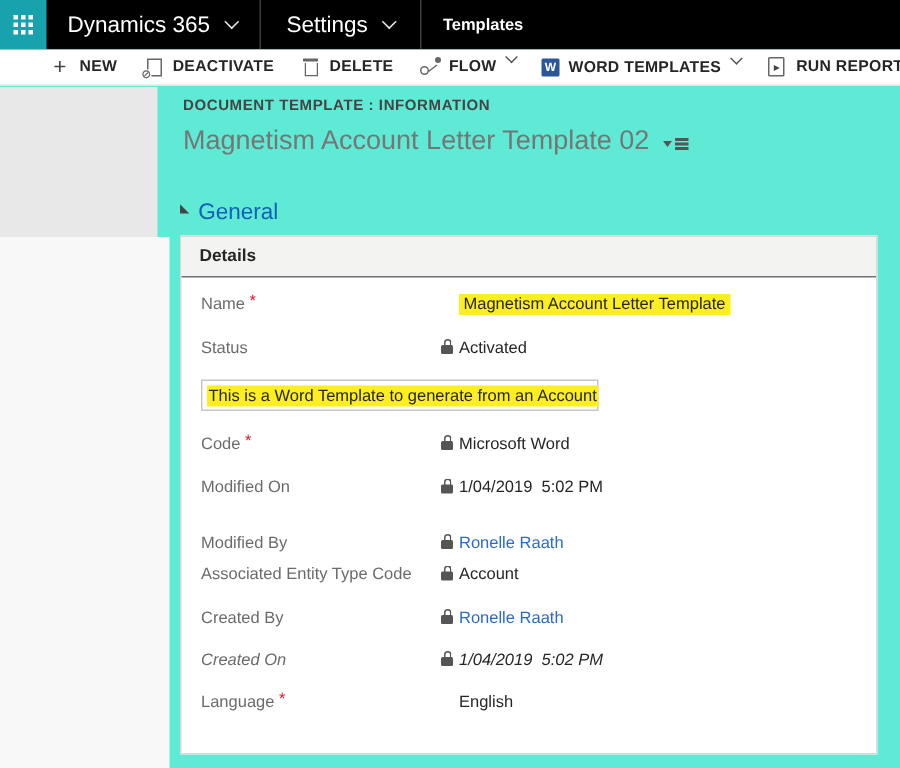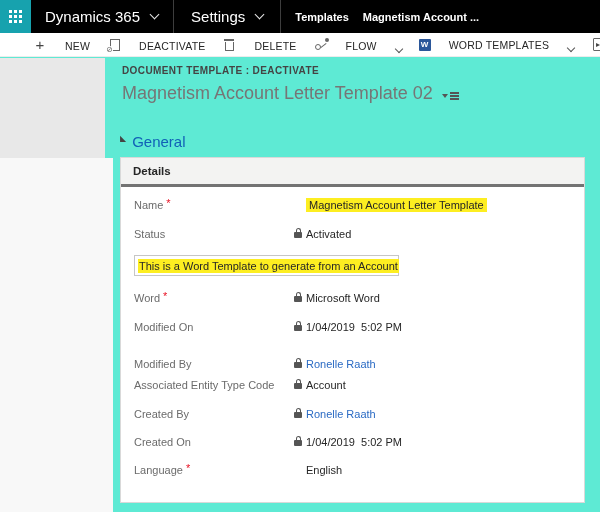--- a/index.html
+++ b/index.html
@@ -19,22 +19,22 @@
     border-left:1px solid #3d3d3d;border-right:1px solid #3d3d3d;cursor:pointer;}
   .chev-w{width:6px;height:6px;border-right:1px solid #e8e8e8;border-bottom:1px solid #e8e8e8;
     transform:rotate(45deg);margin-top:-4px;}
   .bc{display:flex;align-items:center;gap:14px;padding-left:14px;font-size:11px;font-weight:bold;}
   .bc-item{cursor:pointer;white-space:nowrap;}
 
   
   .cmdbar{position:absolute;left:0;top:33px;width:600px;height:24px;background:#fff;
     border-bottom:1px solid #ececec;display:flex;align-items:center;padding-left:33px;
     gap:17px;box-sizing:border-box;}
-  .cmd{display:flex;align-items:flex-end;gap:18px;font-size:10.5px;letter-spacing:.2px;
-    color:#262626;cursor:pointer;white-space:nowrap;}
+  .cmd{display:flex;align-items:flex-start;gap:6px;font-size:10.5px;letter-spacing:.2px;
+    color:#262626;cursor:pointer;white-space:nowrap;font-weight:bold;}
   .cicon{display:inline-flex;align-items:center;justify-content:center;width:14px;height:14px;
     position:relative;flex-shrink:0;}
   .plus-icon::before{content:"+";font-size:15px;color:#444;line-height:1;font-weight:400;}
   .deactivate-icon::before{content:"";width:8px;height:10px;border:1px solid #666;display:block;margin-left:2px;}
   .deactivate-icon::after{content:"\2298";position:absolute;left:-1px;bottom:-2px;font-size:8px;
     line-height:1;color:#666;background:#fff;border-radius:50%;}
   .delete-icon::before{content:"";position:absolute;top:1px;left:2px;width:10px;height:2px;background:#666;}
   .delete-icon::after{content:"";position:absolute;top:4px;left:3px;width:7px;height:8px;
     border:1px solid #666;border-top-width:0;border-radius:0 0 1px 1px;}
   .flow-icon::before{content:"";position:absolute;left:1px;bottom:2px;width:4px;height:4px;
@@ -63,21 +63,21 @@
 
   
   .section-header{position:absolute;left:120px;top:133px;display:flex;gap:6px;
     cursor:pointer;}
   .collapse-icon{font-size:8px;color:#444;line-height:1;margin-top:2px;}
   .collapse-icon::before{content:"\25E3";}
   .section-title{font-size:15px;color:var(--section,#1160b7);}
 
   .details-box{position:absolute;left:120px;top:157px;width:465px;height:346px;
     border:1px solid #d9d9d9;background:#fff;box-sizing:border-box;}
-  .details-header{height:26px;background:#f3f3f2;border-bottom:3px solid #737373;display:flex;
+  .details-header{height:26px;background:#f3f3f2;border-bottom:1px solid #737373;display:flex;
     align-items:center;padding-left:12px;font-size:11.5px;font-weight:bold;color:#262626;}
   .details-body{padding-top:3px;}
   .frow{display:flex;align-items:center;padding-left:13px;}
   .flabel{width:160px;flex-shrink:0;font-size:11px;color:#6b6b6b;display:flex;align-items:flex-start;}
   .req{color:var(--req,#e81123);margin-left:3px;font-size:11px;position:relative;top:-2px;}
   .req::before{content:"*";}
   .fvalue{display:flex;align-items:center;font-size:11px;color:#262626;}
   .lockslot{width:12px;display:inline-flex;align-items:center;flex-shrink:0;}
   .lock{position:relative;width:8px;height:6px;background:#555;border-radius:1px;display:inline-block;margin-top:2px;}
   .lock::before{content:"";position:absolute;left:1.5px;top:-4px;width:3px;height:4px;
@@ -112,21 +112,20 @@
     <div class="nav-app">
       <span>Dynamics 365</span>
       <span class="chev-w"></span>
     </div>
     <div class="nav-area">
       <span>Settings</span>
       <span class="chev-w"></span>
     </div>
     <nav class="bc">
         <span class="bc-item">Templates</span>
-        <span class="bc-item">Magnetism Account ...</span>
       </nav>
   </header>
 
   <div class="cmdbar">
   <div class="cmd">
     <span class="cicon plus-icon"></span>
     <span class="clabel">NEW</span>
 
   </div>
 
@@ -159,21 +158,21 @@
     <span class="clabel">RUN REPORT</span>
     <span class="chev"></span>
   </div>
 
 </div>
 
   <div class="gutter-top"></div>
   <div class="gutter"></div>
 
   <div class="pageheader">
-    <div class="rectype">DOCUMENT TEMPLATE : DEACTIVATE</div>
+    <div class="rectype">DOCUMENT TEMPLATE : INFORMATION</div>
     <div class="titleline">
       <span class="ptitle">Magnetism Account Letter Template 02</span>
       <span class="fsel">
         <span class="fsel-caret"></span>
           <span class="fsel-bars"></span>
       </span>
     </div>
   </div>
 
   <div class="section-header">
@@ -217,21 +216,21 @@
 
       <span class="val-input">
         <span class="hl-text">This is a Word Template to generate from an Account</span>
         <span class="caret"></span>
       </span>
     </div>
   </div>
 
   <div class="frow" style="height: 29px;">
     <div class="flabel">
-      <span class="lbl-text">Word</span>
+      <span class="lbl-text">Code</span>
       <span class="req"></span>
     </div>
     <div class="fvalue">
       <span class="lockslot">
               <span class="lock"></span>
             </span>
       <span class="val-text">Microsoft Word</span>
 
     </div>
   </div>
@@ -285,21 +284,21 @@
     </div>
     <div class="fvalue">
       <span class="lockslot">
               <span class="lock"></span>
             </span>
       <span class="val-text link">Ronelle Raath</span>
 
     </div>
   </div>
 
-  <div class="frow" style="height: 27px;">
+  <div class="frow" style="height: 27px; font-style: italic;">
     <div class="flabel">
       <span class="lbl-text">Created On</span>
 
     </div>
     <div class="fvalue">
       <span class="lockslot">
               <span class="lock"></span>
             </span>
       <span class="val-text">1/04/2019  5:02 PM</span>
 

